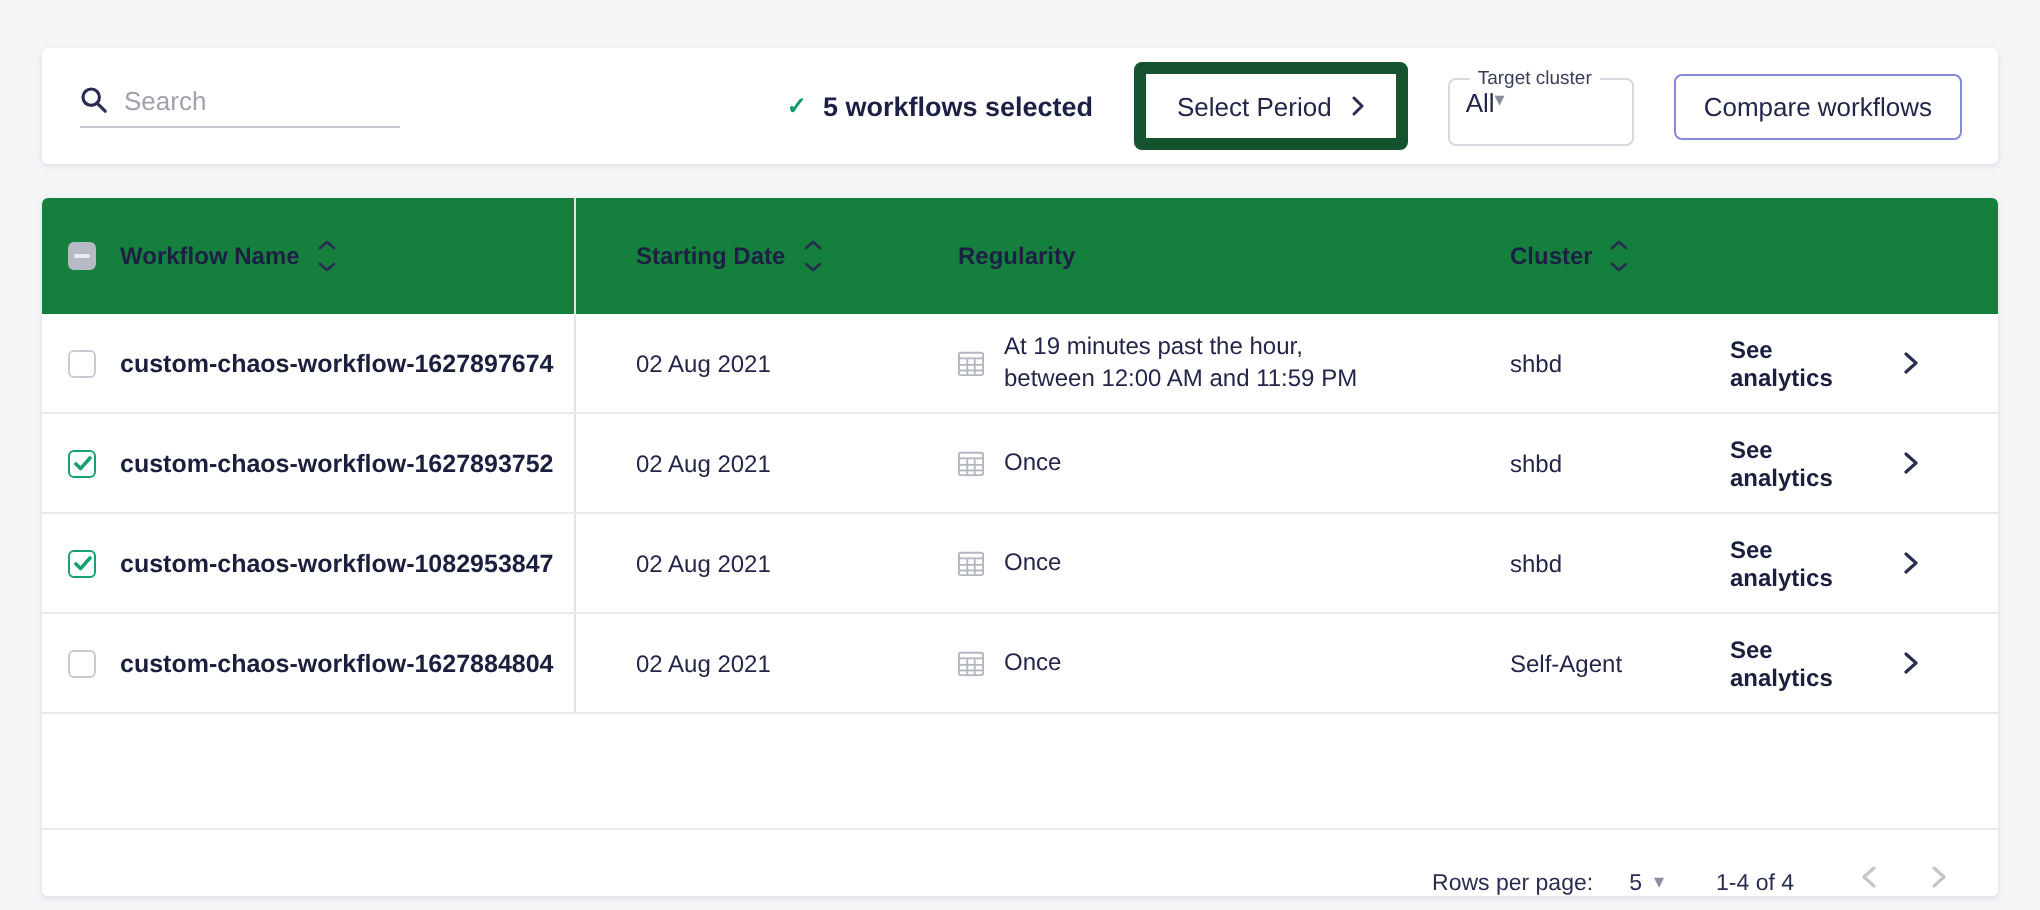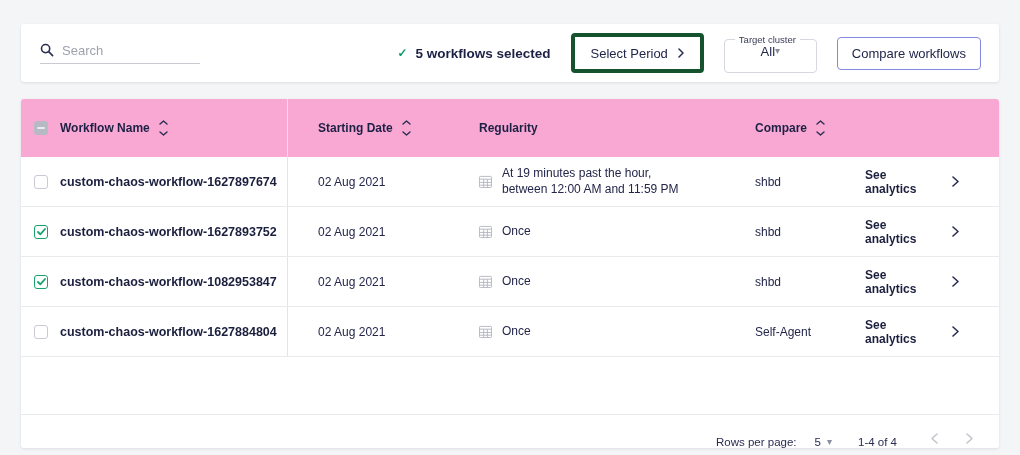--- a/index.html
+++ b/index.html
@@ -20,40 +20,40 @@
   .toolbar { top:24px; height:58px; display:flex; align-items:center; padding:0 18px 0 19px; }
   .search-wrap { display:flex; align-items:center; gap:8px; width:160px; border-bottom:1px solid #c9cbd4; padding-bottom:5px; }
   .search-wrap svg { flex:none; }
   .search-input { border:none; outline:none; width:100%; font-size:13px; color:#22264a; font-family:"Liberation Sans", sans-serif; background:transparent; }
   .search-input::placeholder { color:#9fa1ad; }
   .toolbar-right { margin-left:auto; display:flex; align-items:center; gap:20px; }
   .selected-summary { display:flex; align-items:center; gap:8px; font-size:13.5px; font-weight:bold; color:#1c2044; }
   .check-glyph { color:#0f9b67; font-weight:bold; font-size:12px; }
   .btn {
     display:flex; align-items:center; gap:10px; justify-content:center;
-    background:#fff; border:4px solid #14532d; border-radius:4px;
+    background:#fff; border:6px solid #14532d; border-radius:4px;
     height:33px; padding:16px 16px; font-size:13px; color:#22264a; cursor:pointer;
     font-family:"Liberation Sans", sans-serif;
   }
   .btn-compare { border:1.5px solid #8489dd; padding:0 14px; }
   .cluster-select {
     border:1px solid #d6d7df; border-radius:4px; height:39px; width:93px;
     padding:0 8px 2px 8px; position:relative; display:block;
   }
   .cluster-select legend { font-size:9.5px; color:#3a3d57; padding:0 4px; margin-left:2px; }
-  .cluster-value { font-size:13px; color:#22264a; display:flex; align-items:center; justify-content:center; margin-top:-1px; }
+  .cluster-value { font-size:13px; color:#22264a; display:flex; align-items:center; justify-content:flex-start; margin-top:-1px; }
   .caret-down { color:#8a8d9e; font-size:10px; line-height:1; }
   
   .table-card { top:99px; height:349px; display:flex; flex-direction:column; }
   .grid-row {
     display:grid;
     grid-template-columns:39px 227px 188px 280px 110px 1fr;
     align-items:stretch;
   }
-  .thead { background:#f9a8d4; height:58px; border-radius:3px 3px 0 0; }
+  .thead { background:#15803d; height:58px; border-radius:3px 3px 0 0; }
   .cell { display:flex; align-items:center; }
   .cell-check { padding-left:13px; }
   .cell-date { border-left:1px solid #e3e4e9; padding-left:30px; }
   .cell-reg { padding-left:4px; gap:10px; }
   .cell-action { justify-content:flex-end; padding-right:40px; gap:13px; }
   .th-label { font-size:12px; font-weight:bold; color:#1c2044; }
   .sort-arrows { display:flex; flex-direction:column; gap:6px; margin-left:9px; color:#2a2d52; }
   .sort-arrows svg { display:block; }
   .trow { height:50px; border-bottom:1px solid #e9eaee; background:#fff; }
   .trow:first-of-type { height:52px; }
@@ -151,21 +151,21 @@
           </svg>
         <svg width="9" height="5" viewBox="0 0 9 5" fill="none" stroke="currentColor" stroke-width="1.4" stroke-linecap="round" stroke-linejoin="round">
             <polyline points="1,1 4.5,4 8,1"></polyline>
           </svg>
       </span>
     </div>
     <div class="cell cell-reg">
       <span class="th-label">Regularity</span>
     </div>
     <div class="cell">
-      <span class="th-label">Compare</span>
+      <span class="th-label">Cluster</span>
       <span class="sort-arrows">
         <svg width="9" height="5" viewBox="0 0 9 5" fill="none" stroke="currentColor" stroke-width="1.4" stroke-linecap="round" stroke-linejoin="round">
             <polyline points="1,4 4.5,1 8,4"></polyline>
           </svg>
         <svg width="9" height="5" viewBox="0 0 9 5" fill="none" stroke="currentColor" stroke-width="1.4" stroke-linecap="round" stroke-linejoin="round">
             <polyline points="1,1 4.5,4 8,1"></polyline>
           </svg>
       </span>
     </div>
     <div class="cell cell-action"></div>

